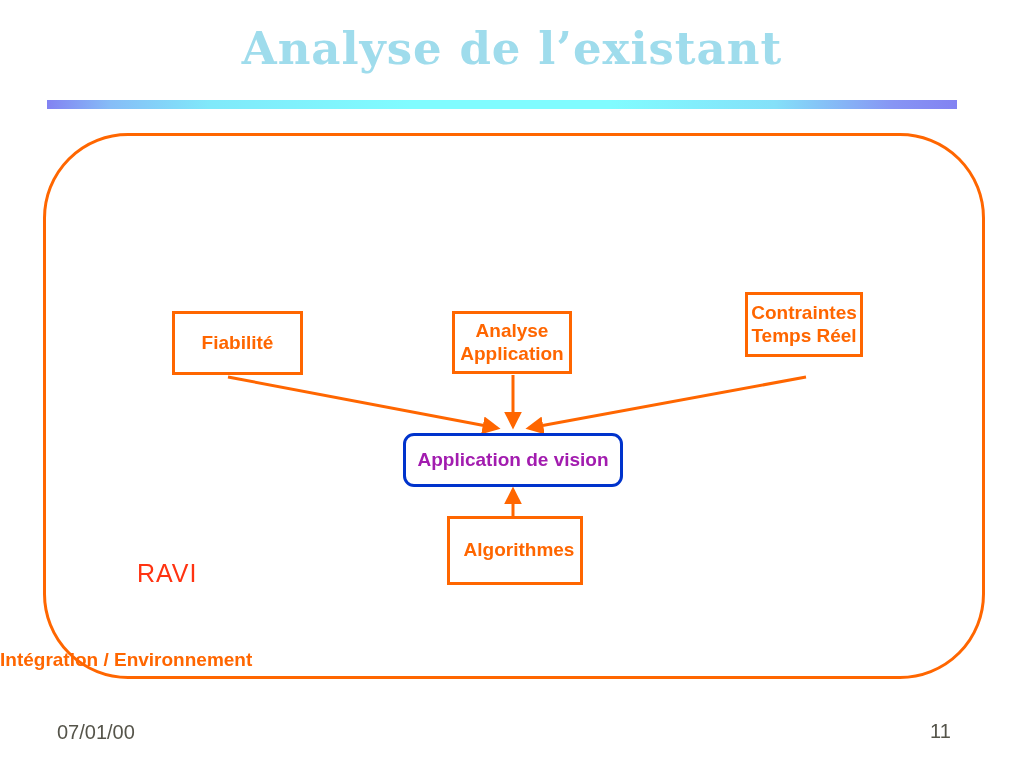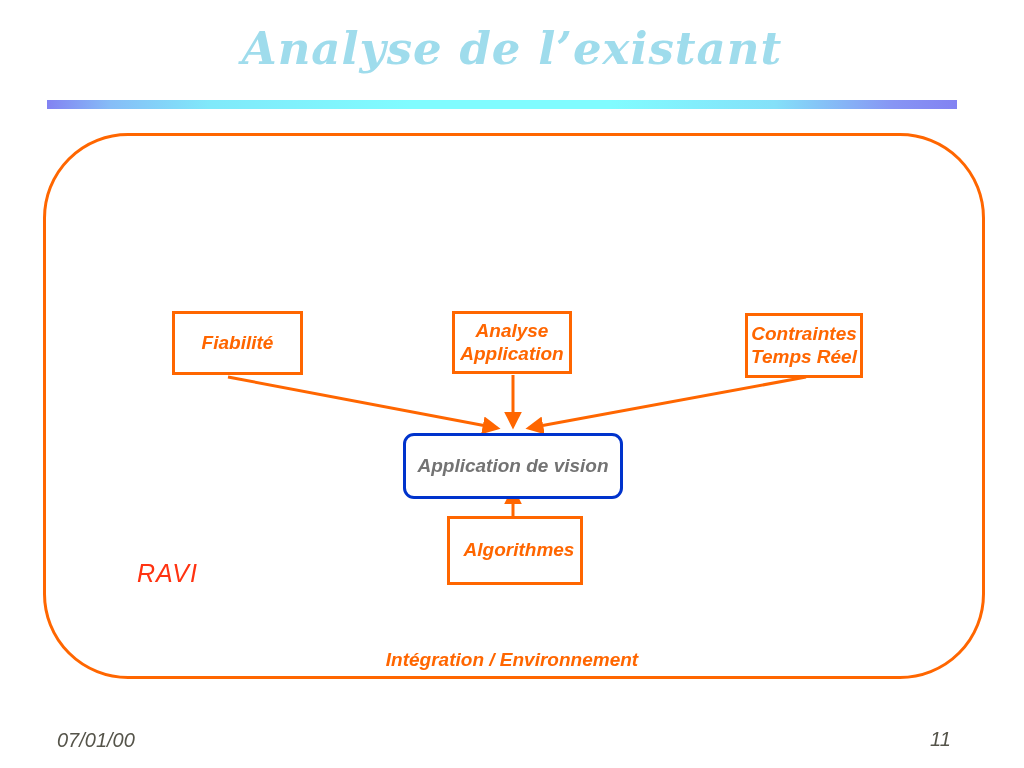--- a/index.html
+++ b/index.html
@@ -3,21 +3,21 @@
 <meta charset="utf-8">
 <style>
   * { margin:0; padding:0; box-sizing:border-box; }
   html,body { width:1024px; height:768px; }
   body {
     position:relative;
     background:#ffffff;
     font-family:"Liberation Sans", sans-serif;
     overflow:hidden;
   }
-  .slide { position:absolute; inset:0; width:1024px; height:768px; background:#ffffff;font-style:italic; }
+  .slide { position:absolute; inset:0; width:1024px; height:768px; background:#ffffff; }
 
   .title {
     position:absolute; top:22px; left:0; width:100%;
     text-align:center;
     font-family:"DejaVu Serif", serif;
     font-weight:bold;
     font-size:45px;
     letter-spacing:1px;
     color:#9FDCEC;
   }
@@ -43,44 +43,43 @@
     font-size:19px;
     line-height:1.18;
     display:flex; flex-direction:column;
     align-items:center; justify-content:center;
     text-align:center;
     white-space:nowrap;
     background:#ffffff;
   }
   #box-fiabilite   { left:172px; top:311px; width:131px; height:64px; }
   #box-analyse     { left:452px; top:311px; width:120px; height:63px; }
-  #box-contraintes { left:745px; top:313px; width:118px; height:65px; }
+  #box-contraintes { left:745px; top:292px; width:118px; height:65px; }
   #box-application {
-    left:403px; top:433px; width:220px; height:66px;
-    border-color:#0033CC; color:#737373; border-radius:11px;
+    left:403px; top:433px; width:220px; height:54px;
+    border-color:#0033CC; color:#a21caf; border-radius:11px;
   }
   #box-algorithmes { left:447px; top:516px; width:136px; height:69px;padding-left:8px; }
 
   .freetext {
     position:absolute;
     color:#FF3311;
     font-size:25px;
     font-weight:400;
     letter-spacing:1px;
   }
   #orccad { left:137px; top:511px; }
   #ravi   { left:137px; top:559px; }
 
   #integration {
     position:absolute; left:0; top:649px; width:100%;
-    text-align:center;
     color:#FF6600; font-weight:bold; font-size:19px;
   }
 
-  .footer { position:absolute; color:#55544A; font-size:20px;margin-top:8px; }
+  .footer { position:absolute; color:#55544A; font-size:20px; }
   #footer-date { left:57px; top:721px; }
   #footer-page { left:930px; top:720px; width:34px; text-align:left; }
 
   svg.arrows {
     position:absolute; left:0; top:0; width:1024px; height:768px;
     pointer-events:none;
   }
   svg.arrows line { stroke:#FF6600; stroke-width:3; }
 </style>
 </head>

